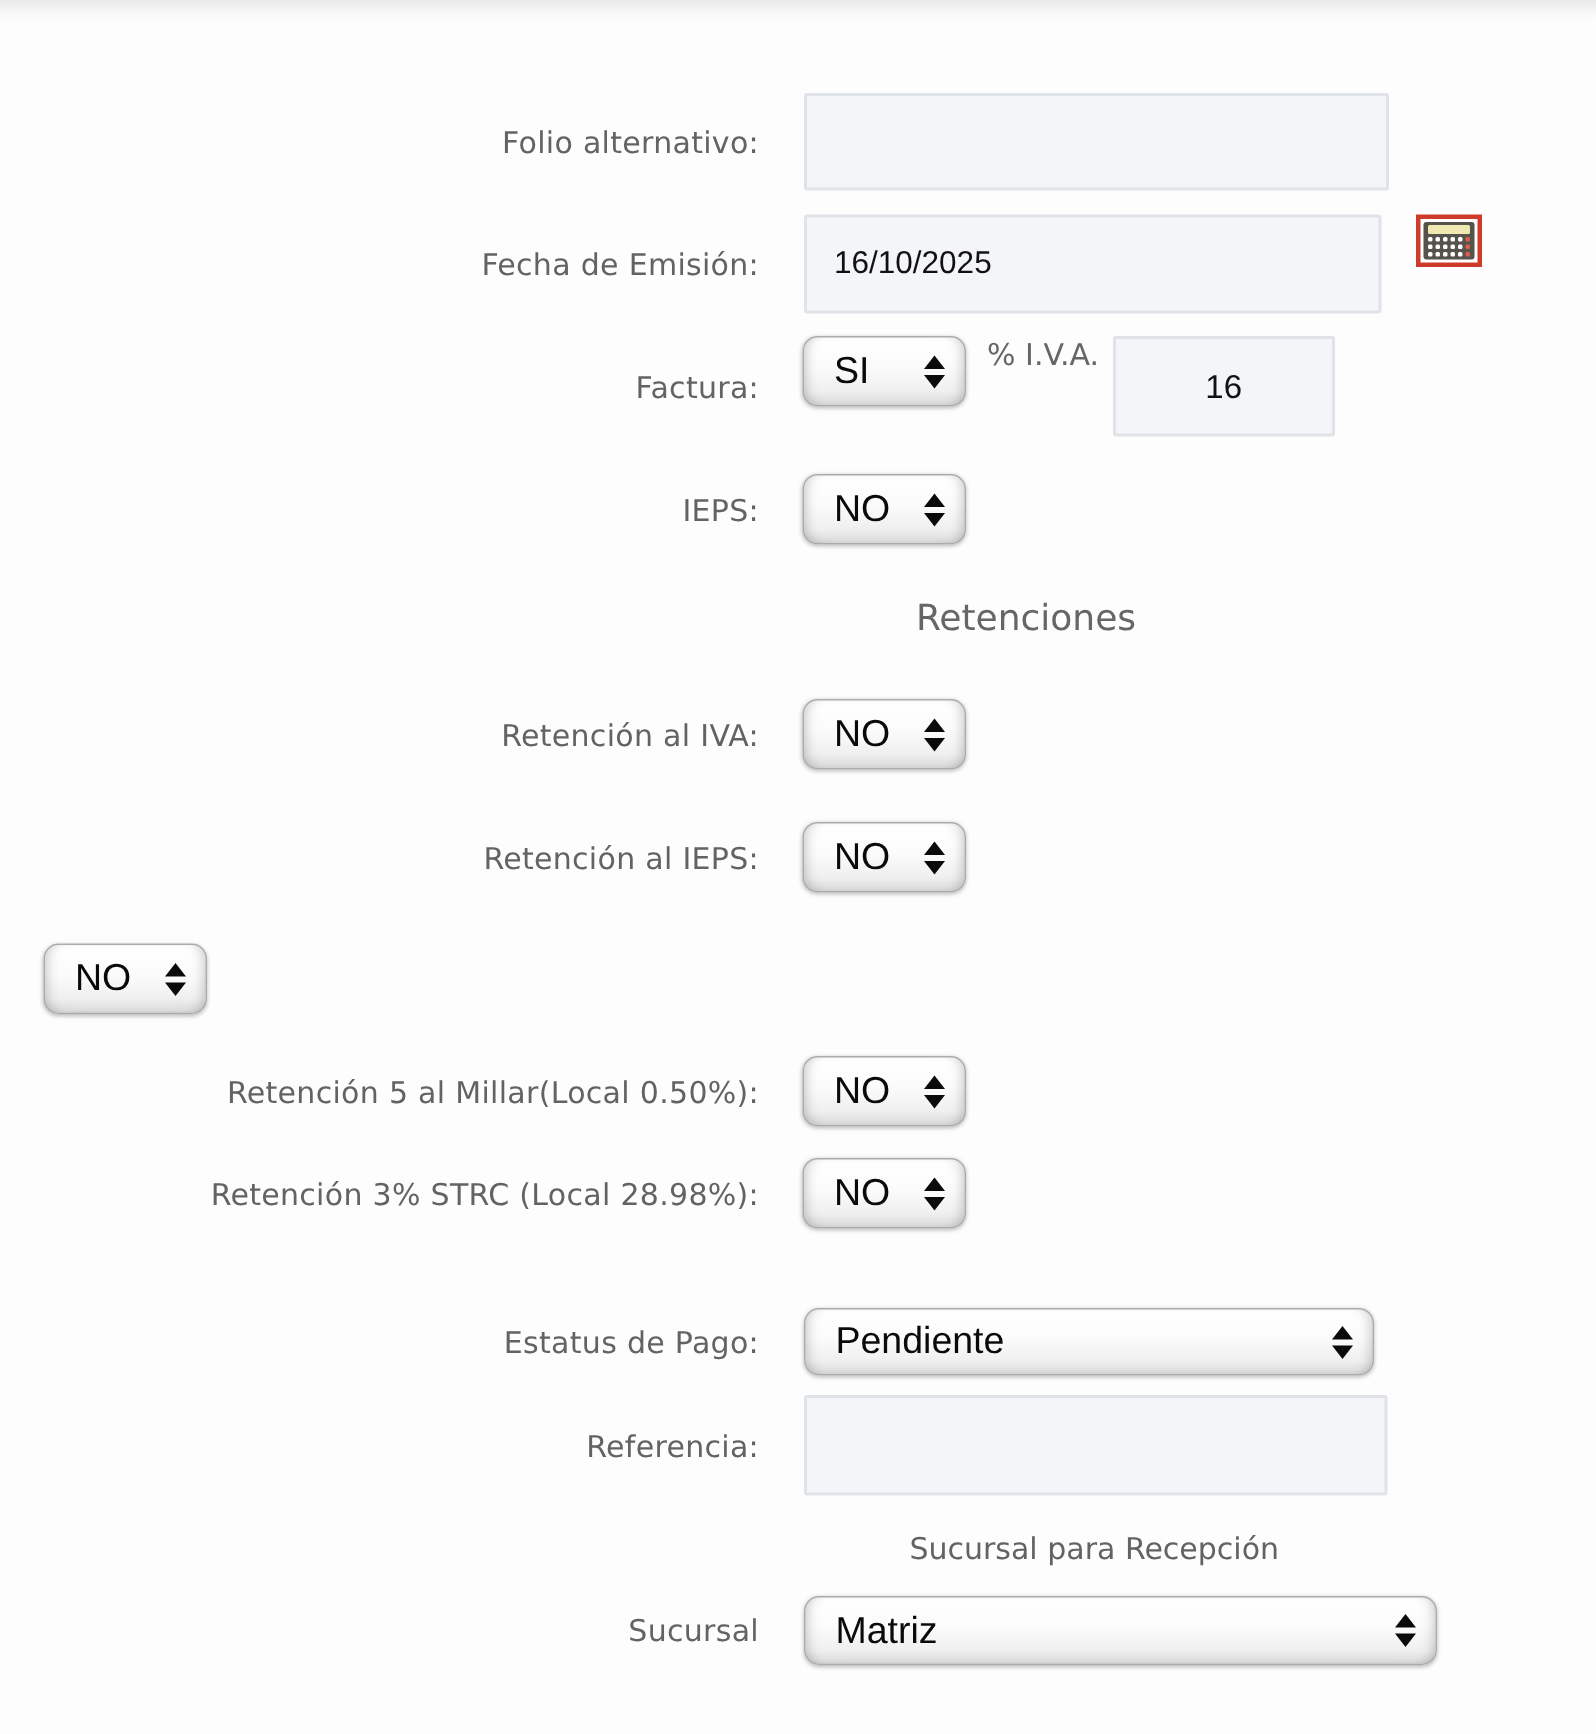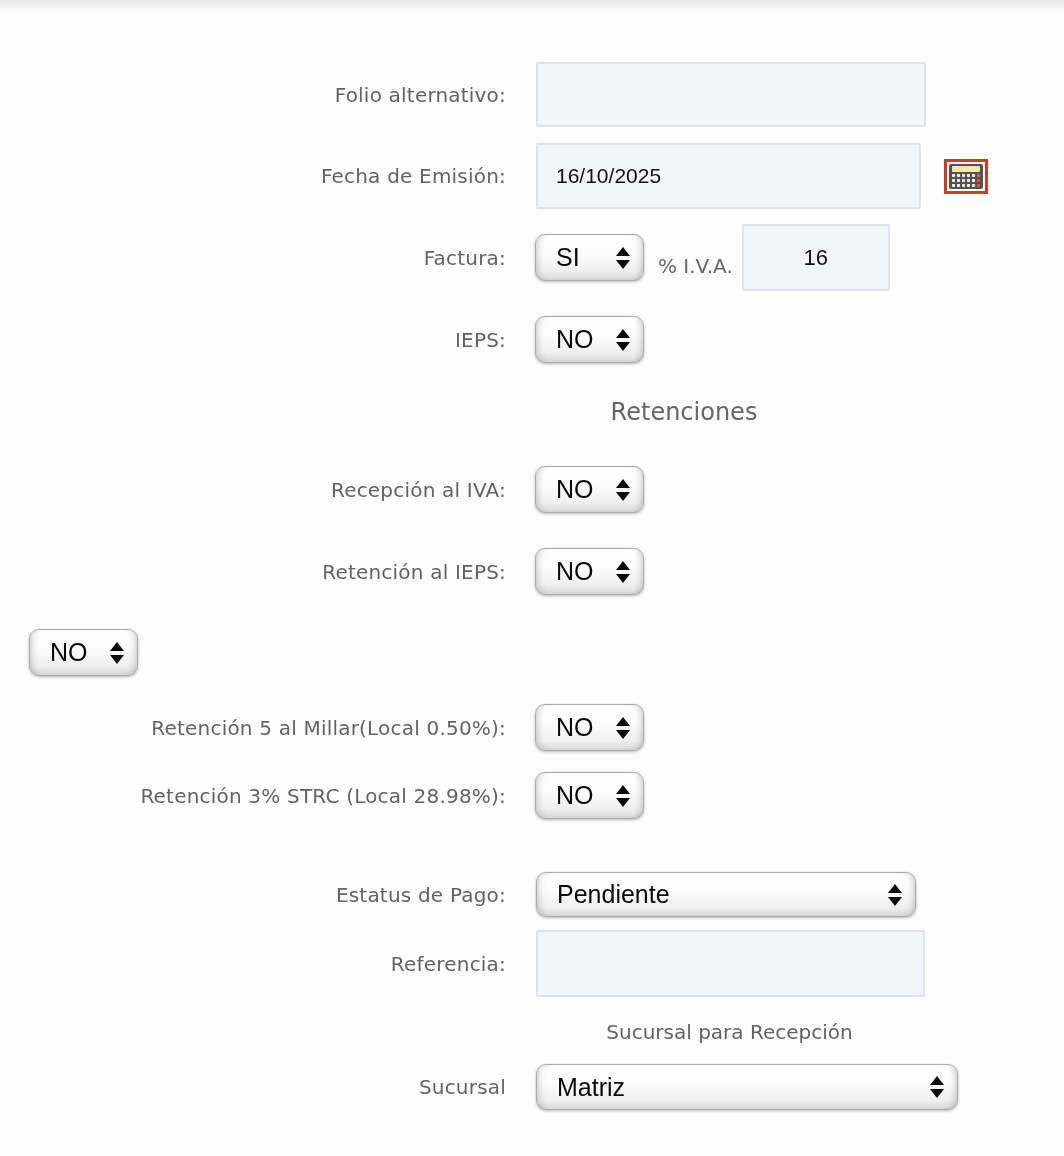--- a/index.html
+++ b/index.html
@@ -16,21 +16,21 @@
   }
   .row{
     position:absolute;left:0;width:1064px;
     display:flex;align-items:center;
   }
   .lbl{
     display:block;width:506px;flex:0 0 506px;
     text-align:right;
     color:#636363;font-size:20px;letter-spacing:0.2px;
   }
-  .ctrl{display:flex;align-items:center;margin-left:30px;flex:1 1 auto;}
+  .ctrl{display:flex;margin-left:30px;flex:1 1 auto;}
   
   .tin{
     box-sizing:border-box;
     background:#f4f5f8;
     border:2px solid #e0e3e8;
     border-radius:2px;
     font-family:"Liberation Sans", sans-serif;
     font-size:21px;color:#111;
     padding:0 0 0 18px;
     outline:none;
@@ -65,21 +65,21 @@
   
   .sec-heading{
     position:absolute;left:0;width:1368px;text-align:center;
     color:#666;font-size:24px;
   }
   .sub-heading{
     position:absolute;left:0;width:1459px;text-align:center;
     color:#636363;font-size:20px;
   }
   
-  .iva-lbl{color:#666;font-size:20px;margin-left:14px;white-space:nowrap;margin-top:16px;}
+  .iva-lbl{color:#666;font-size:20px;margin-left:14px;white-space:nowrap;}
   .iva-input{width:148px;height:67px;margin-left:9px;}
   
   .cal-btn{
     box-sizing:border-box;margin-left:23px;
     width:44px;height:35px;
     border:3px solid #cf3b2a;background:#fff;
     padding:2px;cursor:pointer;
   }
   .cal{
     width:100%;height:100%;background:#56534d;border-radius:2px;
@@ -166,21 +166,21 @@
             <i class="up"></i>
             <i class="dn"></i>
           </span>
       </div>
     </div>
   </div>
 
   <div class="sec-heading" style="top:398px;">Retenciones</div>
 
   <div class="row" style="top:466px;height:47px;">
-    <label class="lbl">Recepción al IVA:</label>
+    <label class="lbl">Retención al IVA:</label>
     <div class="ctrl" style="margin-left:29px;">
       <div class="select sm">
         <span class="sel-text">NO</span>
         <span class="arrows">
             <i class="up"></i>
             <i class="dn"></i>
           </span>
       </div>
     </div>
   </div>

